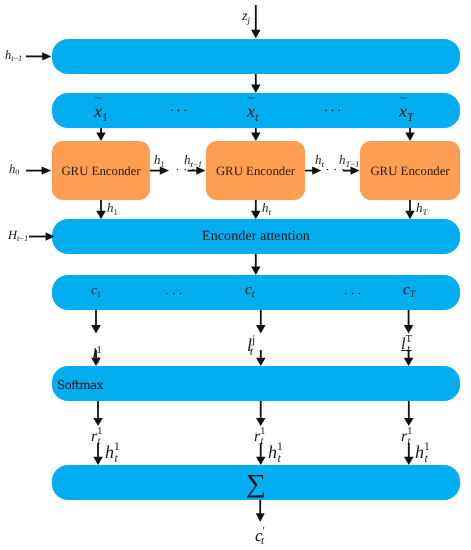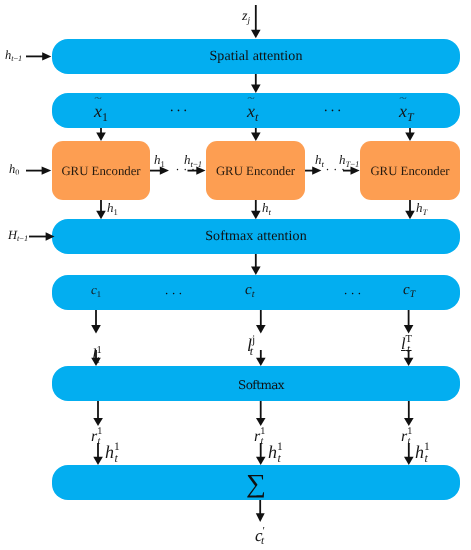--- a/index.html
+++ b/index.html
@@ -191,23 +191,22 @@
         <path d="M404 456.8 L413.6 456.8 L408.8 465 Z" stroke="none"></path>
       </g>
 
       <g>
         <line x1="260.2" y1="500" x2="260.2" y2="514"></line>
         <path d="M255.8 513.2 L264.7 513.2 L260.2 521.9 Z" stroke="none"></path>
       </g>
     </g>
   </svg>
 
-  <div class="blocklabel" style="left:52px;top:50px;width:408px;text-align:center;">Spatial attention</div>
-  <div class="blocklabel" style="left:52px;top:230px;width:408px;text-align:center;">Softmax attention</div>
-  <div class="blocklabel mono" style="left:57px;top:379px;width:408px;text-align:center;">Softmax</div>
+  <div class="blocklabel" style="left:52px;top:230px;width:408px;text-align:center;">Enconder attention</div>
+  <div class="blocklabel mono" style="left:57px;top:379px;width:408px;text-align:left;">Softmax</div>
   <div class="blocklabel sum" style="left:52px;top:471px;width:408px;text-align:center;">∑</div>
 
   <div class="gru-text" style="left:52px;top:165px;width:98px;text-align:center;">GRU  Enconder</div>
   <div class="gru-text" style="left:206px;top:165px;width:99px;text-align:center;">GRU  Enconder</div>
   <div class="gru-text" style="left:360px;top:165px;width:100px;text-align:center;">GRU  Enconder</div>
 
   <div class="math" style="left:242px;top:10px;font-size:14px;font-family:Liberation Serif, serif;">
     <span>z</span><sub>j</sub>
   </div>
 

